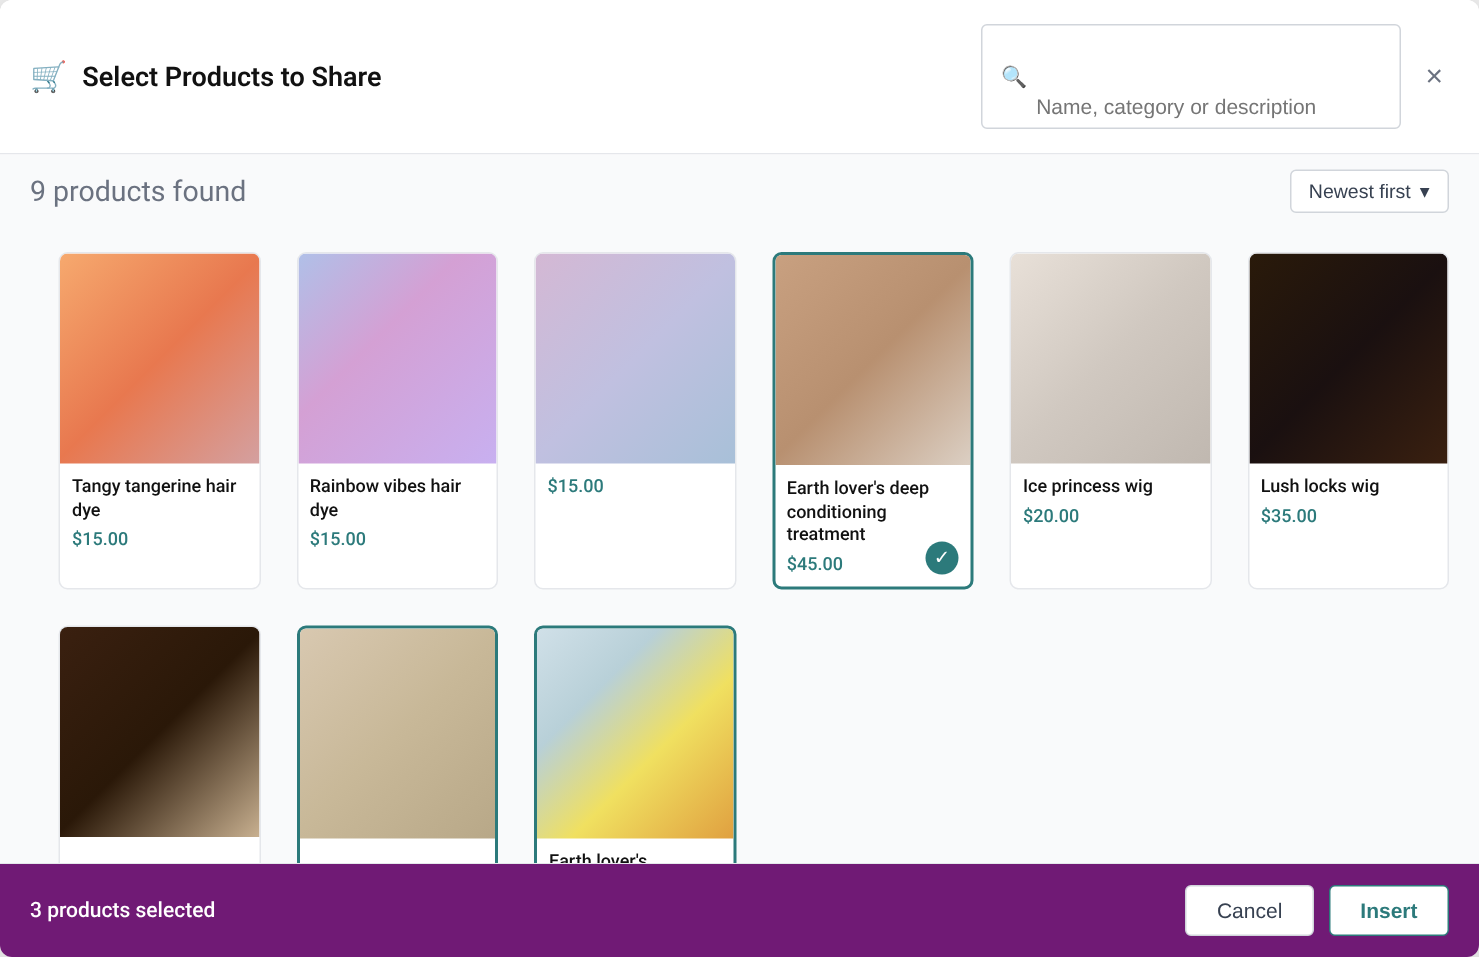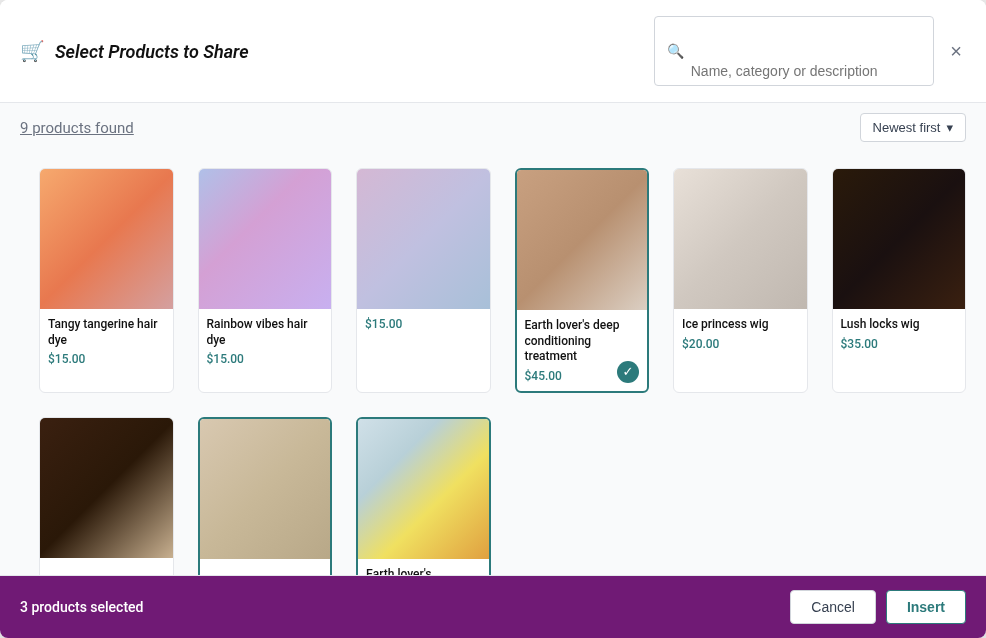--- a/index.html
+++ b/index.html
@@ -35,21 +35,20 @@
       gap: 10px;
     }
     .cart-icon {
       color: #2c7a7b;
       font-size: 20px;
     }
     .modal-title {
       font-size: 18px;
       font-weight: 600;
       color: #111;
-      font-style: italic;
     }
     .search-box {
       display: flex;
       align-items: center;
       border: 1px solid #d1d5db;
       border-radius: 4px;
       padding: 6px 12px;
       gap: 6px;
       min-width: 280px;
       background: #fff;
@@ -77,23 +76,22 @@
       line-height: 1;
     }
     .modal-subheader {
       display: flex;
       align-items: center;
       justify-content: space-between;
       padding: 10px 20px;
       background: #f9fafb;
     }
     .products-count {
-      font-size: 15px;
+      font-size: 19px;
       color: #6b7280;
-      text-decoration: underline;
     }
     .sort-btn {
       display: flex;
       align-items: center;
       gap: 6px;
       border: 1px solid #d1d5db;
       border-radius: 4px;
       padding: 6px 12px;
       background: #fff;
       font-size: 13px;

